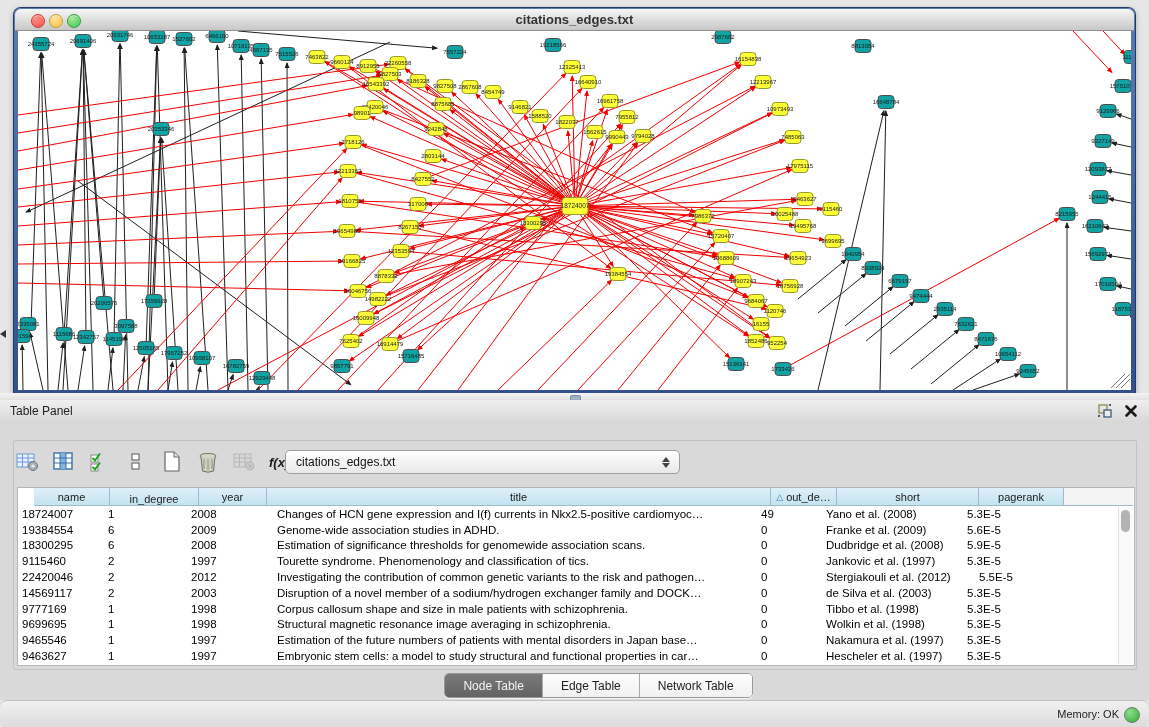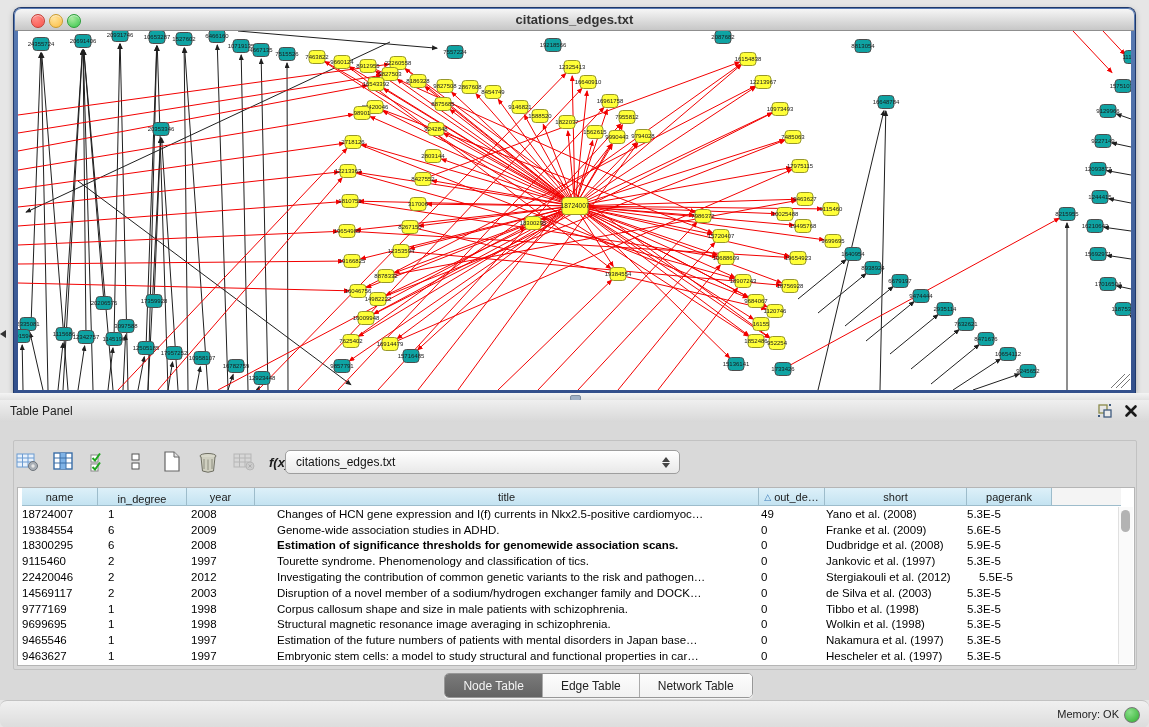--- a/index.html
+++ b/index.html
@@ -33,21 +33,21 @@
   .tbicon{width:26px;height:24px;display:flex;align-items:center;justify-content:center;cursor:pointer;}
   .combo{position:absolute;left:285px;top:28px;width:393px;height:22px;background:linear-gradient(#ffffff,#e8e8e8);
     border:1px solid #9e9e9e;border-radius:5px;box-shadow:inset 0 1px 0 #fff;display:flex;align-items:center;cursor:pointer;}
   .combo .val{font-size:12px;color:#111;padding-left:10px;flex:1;}
   .combo .arrows{width:18px;display:flex;flex-direction:column;align-items:center;gap:1px;padding-right:4px;}
   .combo .arrows i{width:0;height:0;border-left:4px solid transparent;border-right:4px solid transparent;}
   .combo .arrows .up{border-bottom:5px solid #444;}
   .combo .arrows .dn{border-top:5px solid #444;}
   
   .tblwrap{position:absolute;left:17px;top:65px;width:1116px;height:177px;background:#fff;border:1px solid #b5b5b5;}
-  .thead{position:absolute;left:4px;top:0;height:18px;display:flex;}
+  .thead{position:absolute;left:16px;top:0;height:18px;display:flex;}
   .th{box-sizing:border-box;background:linear-gradient(#ddf0f9,#c4e3f1);border-right:1px solid #9dbccb;border-bottom:1px solid #9dbccb;
     font-size:11px;color:#1a1a1a;display:flex;align-items:center;justify-content:center;cursor:pointer;}
   .th .sort{color:#3a7ab8;font-size:9px;margin-right:3px;}
   .th.filler{background:#f4f4f4;border-right:none;cursor:default;}
   .tbody{position:absolute;left:0;top:18px;}
   .trow{display:flex;height:15.8px;align-items:center;background:#fff;}
   .td{box-sizing:border-box;font-size:11.5px;color:#000;white-space:nowrap;overflow:visible;}
   .scrollbar{position:absolute;right:1px;top:19px;width:14px;height:157px;background:#fafafa;border-left:1px solid #e0e0e0;}
   .thumb{position:absolute;left:2px;top:3px;width:9px;height:22px;background:#b3b3b3;border-radius:5px;cursor:pointer;}
   
@@ -624,21 +624,21 @@
           <div class="td" style="width: 68px; padding-left: 8px;">2009</div>
           <div class="td" style="width: 504px; padding-left: 26px;">Genome-wide association studies in ADHD.</div>
           <div class="td" style="width: 66px; padding-left: 6px;">0</div>
           <div class="td" style="width: 142px; padding-left: 5px;">Franke et al. (2009)</div>
           <div class="td" style="width: 85px; padding-left: 4px;">5.6E-5</div>
         </div>
         <div class="trow">
           <div class="td" style="width: 76px; padding-left: 4px;">18300295</div>
           <div class="td" style="width: 89px; padding-left: 14px;">6</div>
           <div class="td" style="width: 68px; padding-left: 8px;">2008</div>
-          <div class="td" style="width: 504px; padding-left: 26px; font-weight: bold;">Estimation of significance thresholds for genomewide association scans.</div>
+          <div class="td" style="width: 504px; padding-left: 26px;">Estimation of significance thresholds for genomewide association scans.</div>
           <div class="td" style="width: 66px; padding-left: 6px;">0</div>
           <div class="td" style="width: 142px; padding-left: 5px;">Dudbridge et al. (2008)</div>
           <div class="td" style="width: 85px; padding-left: 4px;">5.9E-5</div>
         </div>
         <div class="trow">
           <div class="td" style="width: 76px; padding-left: 4px;">9115460</div>
           <div class="td" style="width: 89px; padding-left: 14px;">2</div>
           <div class="td" style="width: 68px; padding-left: 8px;">1997</div>
           <div class="td" style="width: 504px; padding-left: 26px;">Tourette syndrome. Phenomenology and classification of tics.</div>
           <div class="td" style="width: 66px; padding-left: 6px;">0</div>

